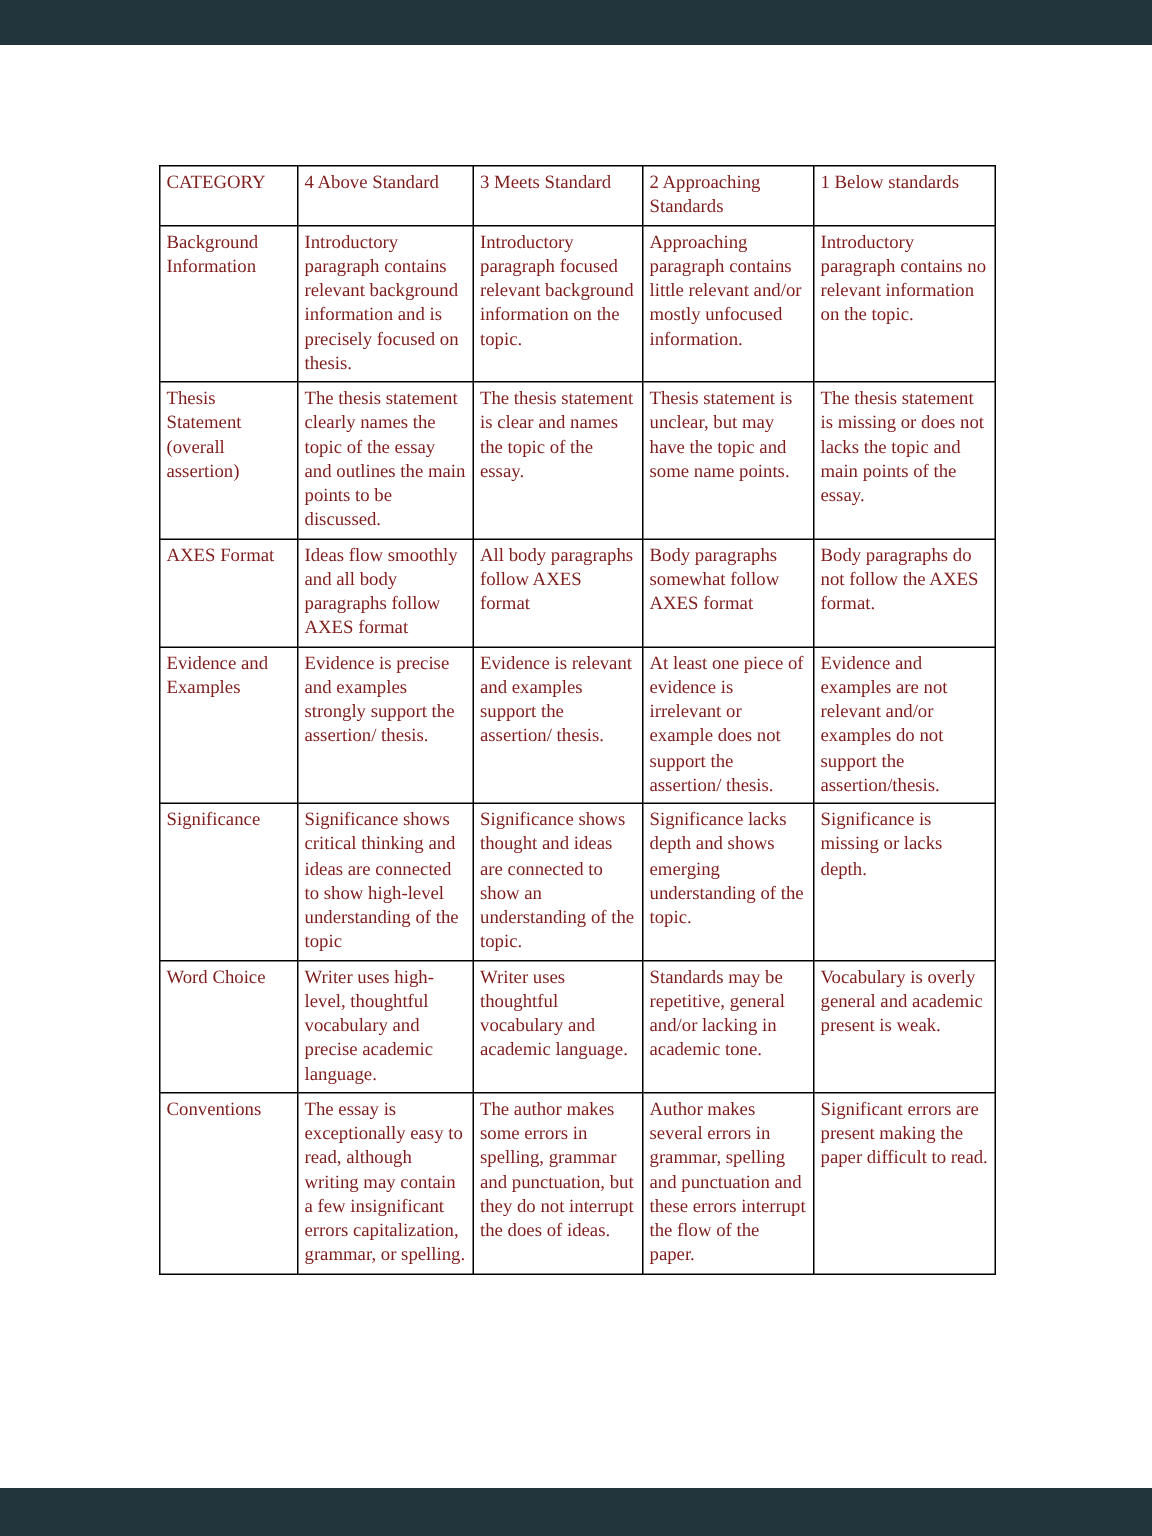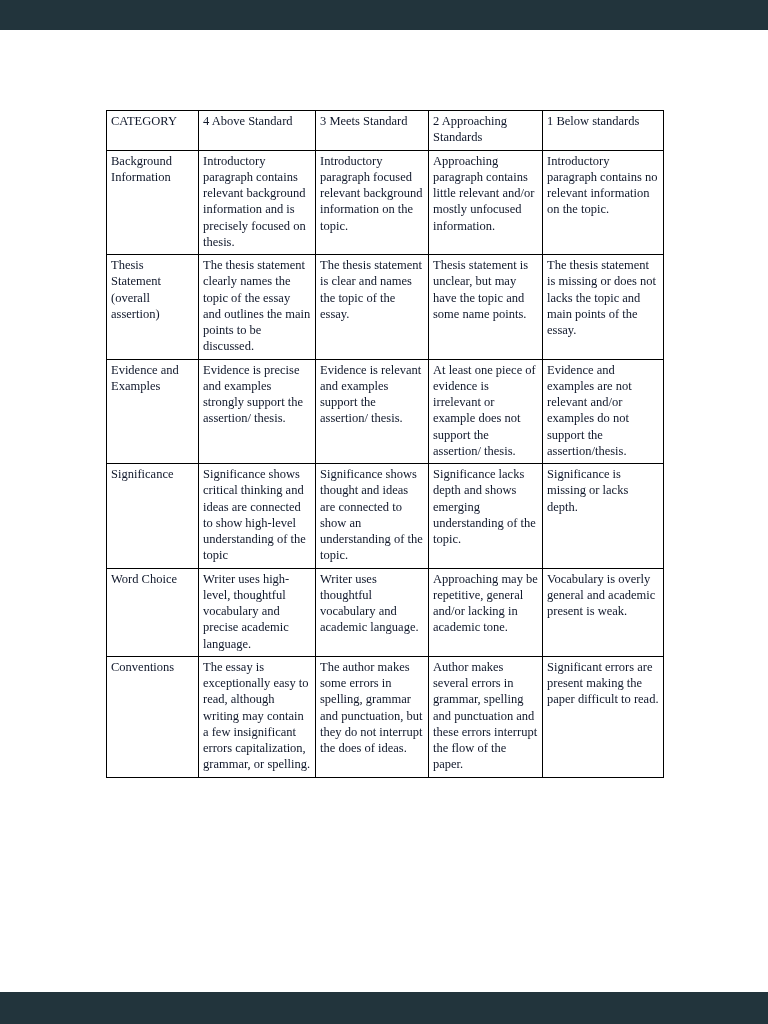--- a/index.html
+++ b/index.html
@@ -42,21 +42,21 @@
     table-layout: fixed;
   }
   table.rubric td, table.rubric th {
     border: 1px solid #000000;
     vertical-align: top;
     text-align: left;
     font-weight: normal;
     font-size: 12.5px;
     line-height: 1.3;
     padding: 2px 4px 4px 4px;
-    color: #0f172a;
+    color: #7f1d1d;
     word-wrap: break-word;
     margin-left: 13px;
   }
   col.c-cat { width: 92px; }
   col.c-4 { width: 117px; }
   col.c-3 { width: 113px; }
   col.c-2 { width: 114px; }
   col.c-1 { width: 121px; }
 </style>
 </head>
@@ -92,20 +92,27 @@
         </tr>
 
         <tr>
           <td>Thesis Statement (overall assertion)</td>
           <td>The thesis statement clearly names the topic of the essay and outlines the main points to be discussed.</td>
           <td>The thesis statement is clear and names the topic of the essay.</td>
           <td>Thesis statement is unclear, but may have the topic and some name points.</td>
           <td>The thesis statement is missing or does not lacks the topic and main points of the essay.</td>
         </tr>
 
+        <tr>
+          <td>AXES Format</td>
+          <td>Ideas flow smoothly and all body paragraphs follow AXES format</td>
+          <td>All body paragraphs follow AXES format</td>
+          <td>Body paragraphs somewhat follow AXES format</td>
+          <td>Body paragraphs do not follow the AXES format.</td>
+        </tr>
 
         <tr>
           <td>Evidence and Examples</td>
           <td>Evidence is precise and examples strongly support the assertion/ thesis.</td>
           <td>Evidence is relevant and examples support the assertion/ thesis.</td>
           <td>At least one piece of evidence is irrelevant or example does not support the assertion/ thesis.</td>
           <td>Evidence and examples are not relevant and/or examples do not support the assertion/thesis.</td>
         </tr>
 
         <tr>
@@ -113,21 +120,21 @@
           <td>Significance shows critical thinking and ideas are connected to show high-level understanding of the topic</td>
           <td>Significance shows thought and ideas are connected to show an understanding of the topic.</td>
           <td>Significance lacks depth and shows emerging understanding of the topic.</td>
           <td>Significance is missing or lacks depth.</td>
         </tr>
 
         <tr>
           <td>Word Choice</td>
           <td>Writer uses high-level, thoughtful vocabulary and precise academic language.</td>
           <td>Writer uses thoughtful vocabulary and academic language.</td>
-          <td>Approaching may be repetitive, general and/or lacking in academic tone.</td>
+          <td>Standards may be repetitive, general and/or lacking in academic tone.</td>
           <td>Vocabulary is overly general and academic present is weak.</td>
         </tr>
 
         <tr>
           <td>Conventions</td>
           <td>The essay is exceptionally easy to read, although writing may contain a few insignificant errors capitalization, grammar, or spelling.</td>
           <td>The author makes some errors in spelling, grammar and punctuation, but they do not interrupt the does of ideas.</td>
           <td>Author makes several errors in grammar, spelling and punctuation and these errors interrupt the flow of the paper.</td>
           <td>Significant errors are present making the paper difficult to read.</td>
         </tr>

